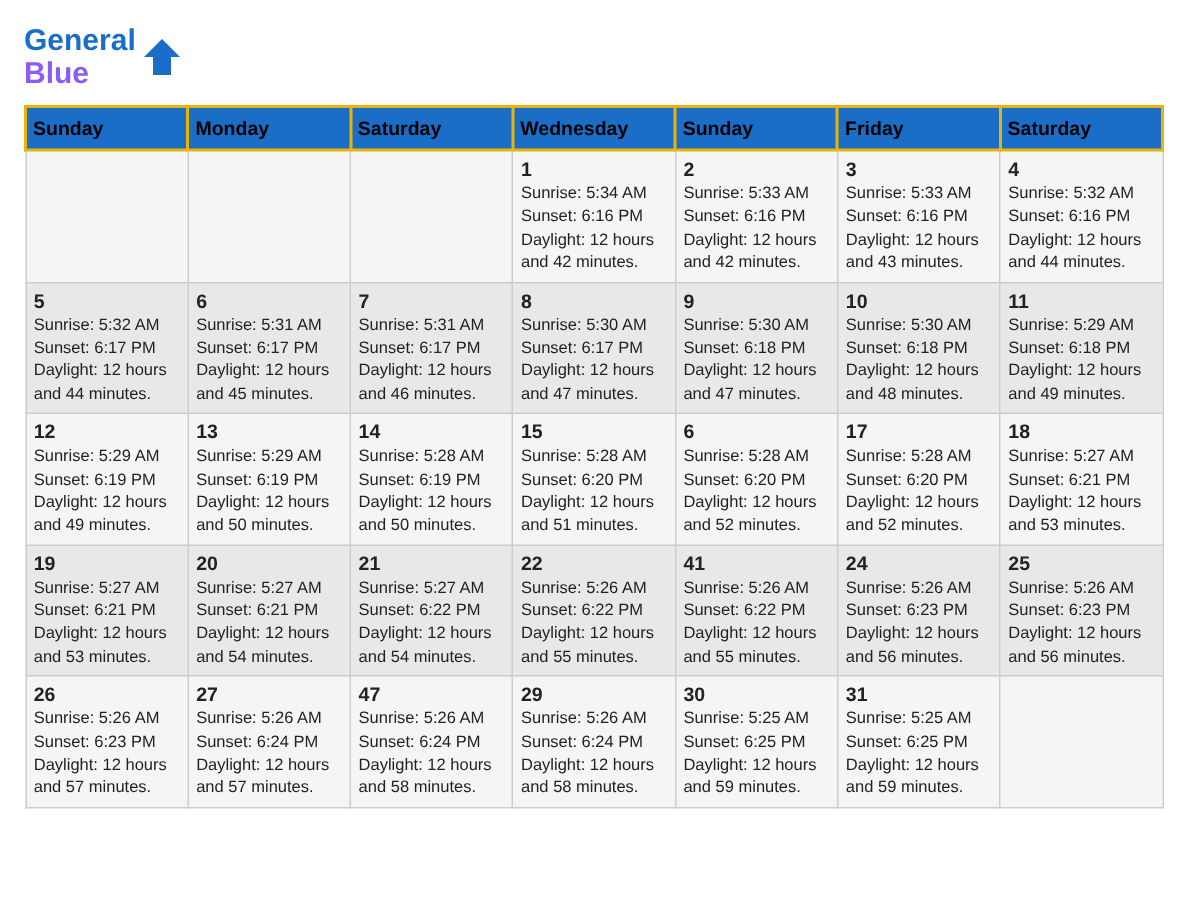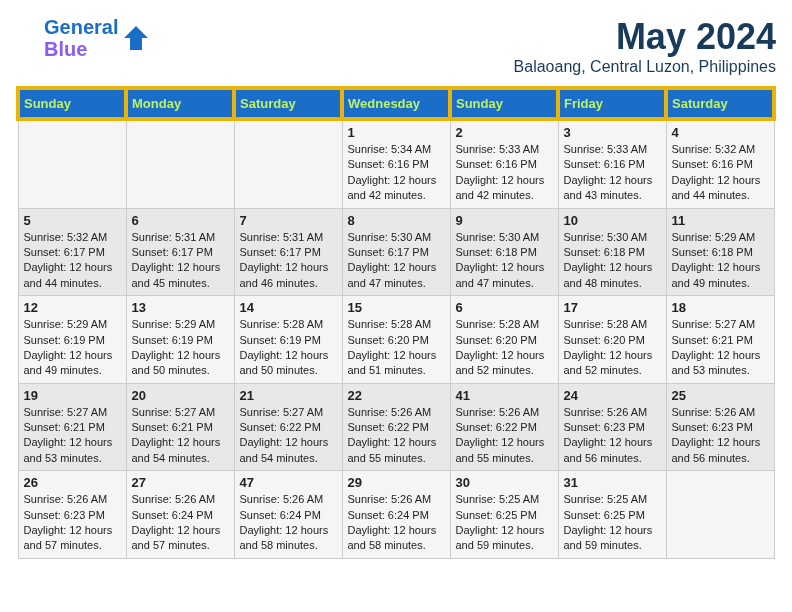--- a/index.html
+++ b/index.html
@@ -21,21 +21,20 @@
       align-items: center;
     }
     .logo-text {
       font-size: 20px;
       font-weight: bold;
       color: #1a3a5c;
       line-height: 1.1;
     }
     .logo-text span {
       color: #1a6ec8;
-      margin-left: 28px;
     }
     .logo-icon {
       width: 28px;
       height: 28px;
       margin-left: 4px;
     }
     .title-block {
       text-align: right;
     }
     .month-title {
@@ -48,26 +47,26 @@
       color: #1a3a5c;
       font-weight: normal;
     }
     table {
       width: 100%;
       border-collapse: collapse;
       font-size: 11px;
     }
     thead tr th {
       background-color: #1a6ec8;
-      color: #bef264;
+      color: #000000;
       padding: 6px 4px;
       text-align: left;
       font-size: 13px;
       font-weight: bold;
-      border: 4px solid #eab308;
+      border: 2px solid #eab308;
     }
     tbody tr {
       vertical-align: top;
     }
     tbody tr:nth-child(odd) {
       background-color: #f5f5f5;
     }
     tbody tr:nth-child(even) {
       background-color: #e8e8e8;
     }
@@ -97,24 +96,20 @@
   <div class="logo">
     <div>
       <div class="logo-text">
         <span>General</span><br><span style="color:#8b5cf6;">Blue</span>
       </div>
     </div>
     <svg class="logo-icon" viewBox="0 0 28 28">
       <polygon points="14,2 26,14 20,14 20,26 8,26 8,14 2,14" fill="#1a6ec8"></polygon>
     </svg>
   </div>
-  <div class="title-block">
-    <div class="month-title">May 2024</div>
-    <div class="location-title">Balaoang, Central Luzon, Philippines</div>
-  </div>
 </div>
 
 <table>
   <thead>
     <tr id="header-row">
     <th>Sunday</th>
         <th>Monday</th>
         <th>Saturday</th>
         <th>Wednesday</th>
         <th>Sunday</th>

